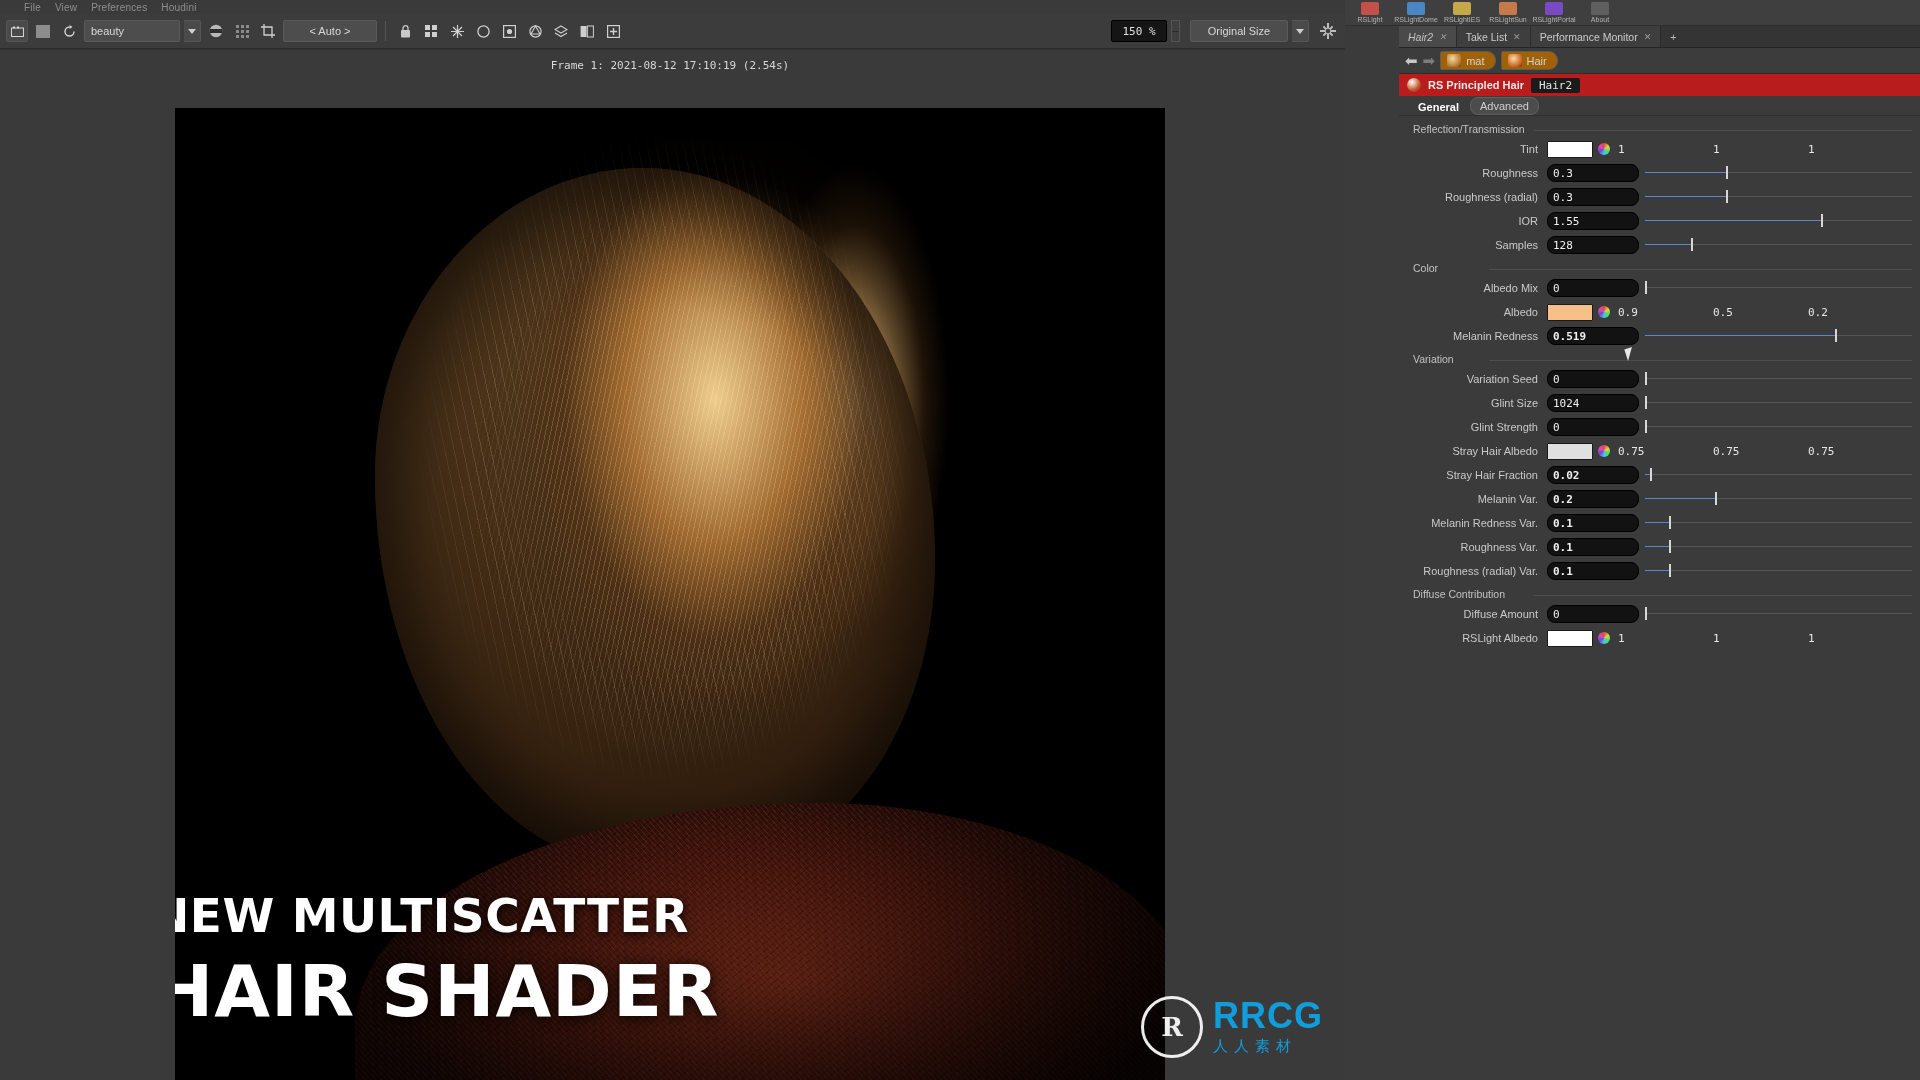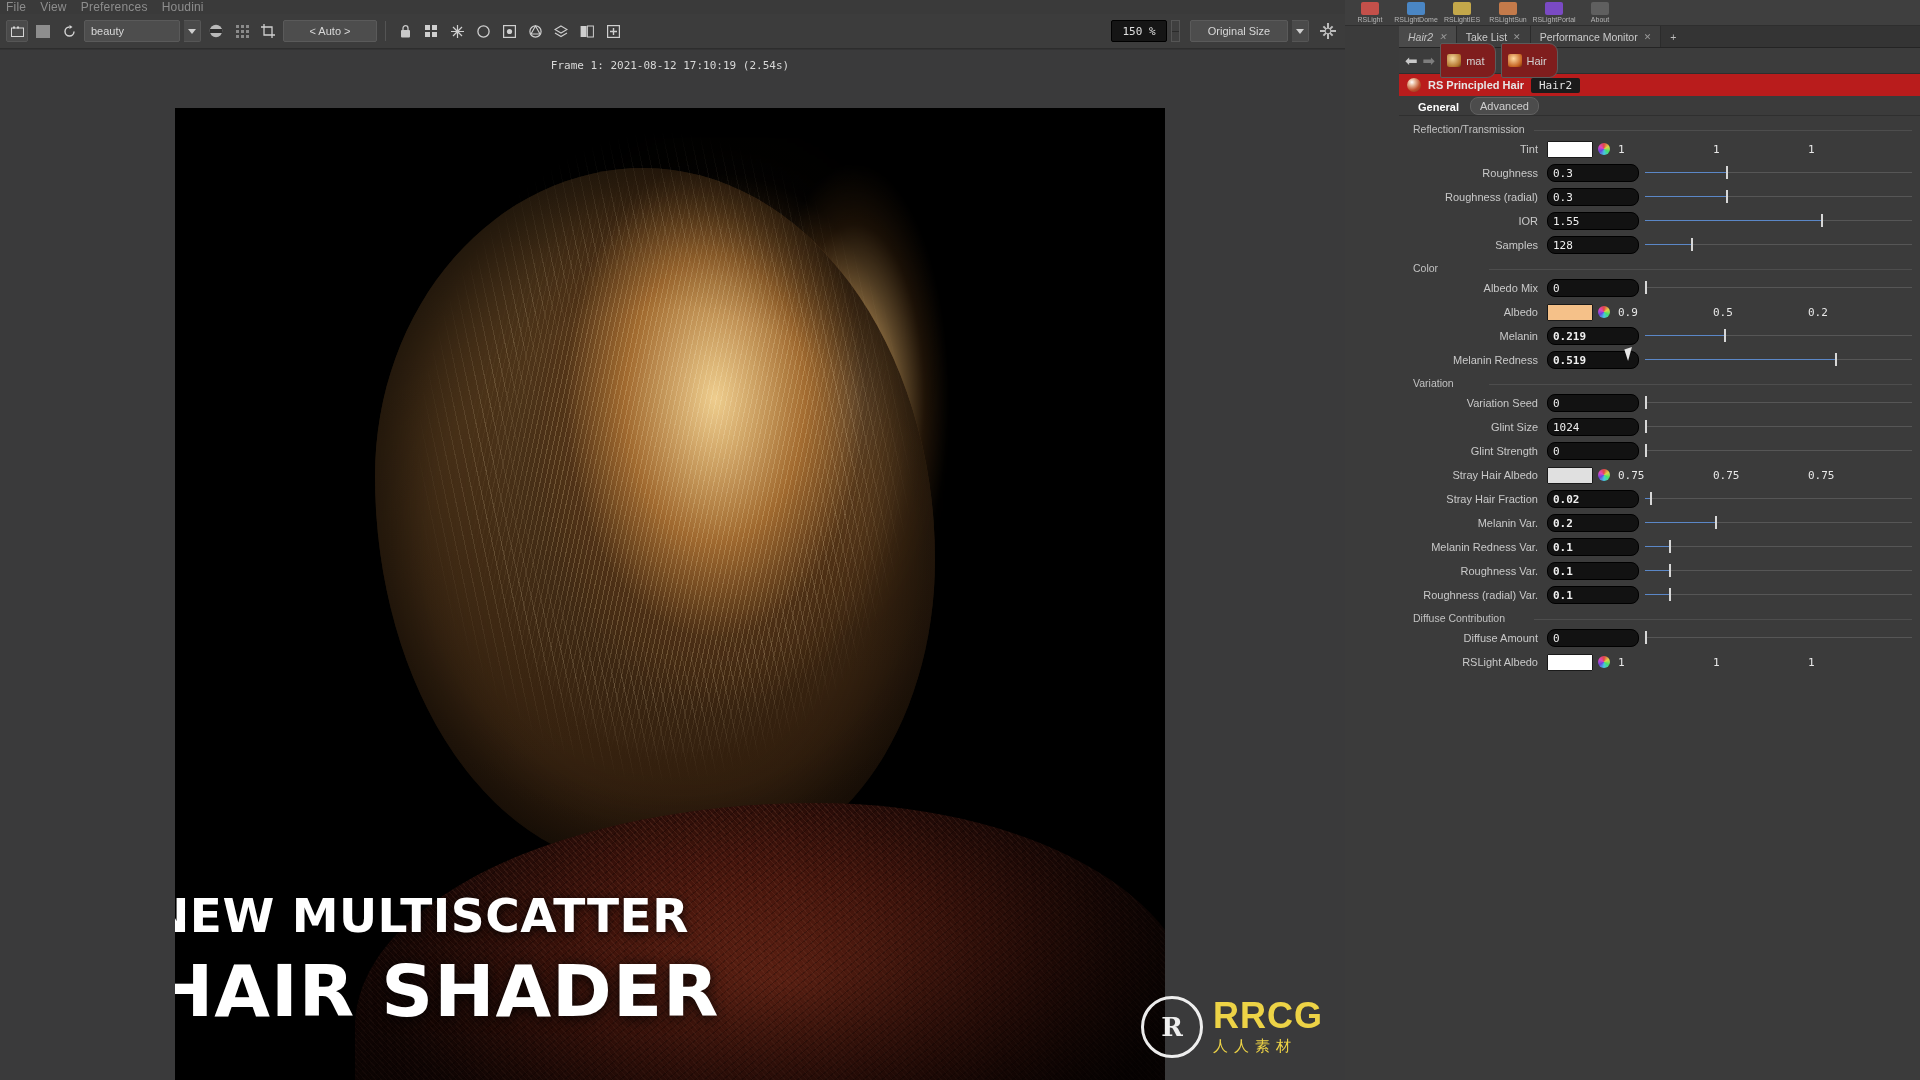--- a/index.html
+++ b/index.html
@@ -3,21 +3,21 @@
 <meta charset="utf-8">
 <style>
   * { box-sizing: border-box; margin:0; padding:0; }
   html,body { width:1920px; height:1080px; overflow:hidden; background:#2b2b2b;
     font-family:"Liberation Sans", sans-serif; color:#d2d2d2; }
   #root { position:relative; width:1920px; height:1080px; }
 
   
   .renderview { position:absolute; left:0; top:0; width:1345px; height:1080px; background:#333334; }
   .rv-menubar { height:14px; background:#3a3a3a; display:flex; align-items:center;
-    padding-left:6px; gap:14px; font-size:12px; color:#8d8d8d; }
+    padding-left:24px; gap:14px; font-size:10px; color:#8d8d8d; }
   .rv-menubar span { letter-spacing:.2px; }
   .rv-toolbar { position:absolute; left:0; top:14px; width:1345px; height:35px;
     background:#3c3c3c; display:flex; align-items:center; padding:0 6px; gap:4px;
     border-bottom:1px solid #2d2d2d; }
   .tbtn { width:22px; height:22px; border-radius:2px; background:#4a4a4a;
     border:1px solid #565656; display:flex; align-items:center; justify-content:center;
     color:#cfcfcf; font-size:11px; }
   .tbtn.flat { background:transparent; border:1px solid transparent; }
   .combo { height:22px; min-width:110px; background:#4d4d4d; border:1px solid #5a5a5a;
     border-radius:2px; display:flex; align-items:center; padding:0 6px; font-size:11px;
@@ -73,21 +73,21 @@
     color:#fff; letter-spacing:.5px; font-family:"DejaVu Sans", sans-serif; text-shadow:0 2px 10px rgba(0,0,0,.9); }
   .ov-line2 { position:absolute; left:-22px; bottom:60px; font-size:72px; font-weight:bold;
     color:#fff; letter-spacing:1px; font-family:"DejaVu Sans", sans-serif; text-shadow:0 2px 14px rgba(0,0,0,.9); }
 
   
   .watermark { position:absolute; right:22px; bottom:22px; display:flex; align-items:center;
     gap:10px; opacity:.92; }
   .wm-ring { width:62px; height:62px; border-radius:50%; border:3px solid #fff;
     display:flex; align-items:center; justify-content:center; color:#fff; font-size:26px;
     font-weight:bold; font-family:"DejaVu Serif", serif; }
-  .wm-text { color:#fde047; }
+  .wm-text { color:#0ea5e9; }
   .wm-main { font-size:36px; font-weight:bold; letter-spacing:1px; line-height:1; }
   .wm-sub { font-size:15px; letter-spacing:6px; margin-top:3px; }
 
   
   .rightpanel { position:absolute; left:1345px; top:0; width:575px; height:1080px;
     background:#3b3b3b; }
 
   .shelf { position:relative; height:26px; background:#3f3f3f; border-bottom:1px solid #2e2e2e;
     display:flex; align-items:flex-end; padding-left:2px; }
   .shelf-item { width:46px; text-align:center; font-size:7px; color:#b4b4b4; padding-bottom:2px; }
@@ -99,22 +99,22 @@
     background:#3e3e3e; border-right:1px solid #2b2b2b; color:#cbcbcb; }
   .tab.active { background:#4a4a4a; color:#fff; }
   .tab.italic { font-style:italic; color:#c4c4c4; }
   .tab .x { font-size:9px; color:#9a9a9a; }
   .tab.plus { padding:0 9px; color:#bdbdbd; background:#343434; border-right:none; }
 
   .pathbar { height:26px; background:#3c3c3c; display:flex; align-items:center; gap:5px;
     padding:0 6px; border-bottom:1px solid #2e2e2e; }
   .arrowbtn { font-size:15px; color:#c8c8c8; }
   .arrowbtn.dim { color:#7d7d7d; }
-  .crumb { display:flex; align-items:center; gap:5px; height:35px; padding:0 10px 0 6px;
-    background:#7f1d1d; border:1px solid #5b5b5b; border-radius:2px 9px 9px 2px; font-size:11px; }
+  .crumb { display:flex; align-items:center; gap:5px; height:19px; padding:0 10px 0 6px;
+    background:#a16207; border:1px solid #5b5b5b; border-radius:2px 9px 9px 2px; font-size:11px; }
   .crumb .ic { width:14px; height:13px; border-radius:2px; }
 
   .nodehdr { height:22px; display:flex; align-items:center; gap:7px; padding:0 8px;
     background:#b91c1c; }
   .nodehdr .sphere { width:14px; height:14px; border-radius:50%;
     background:radial-gradient(circle at 35% 30%, #fff 0%, #e7b99a 25%, #c0502d 60%, #7a2f1a 100%); }
   .nodehdr .t1 { font-size:11px; font-weight:bold; color:#e6e6e6; }
   .nodehdr .t2 { font-size:11px; background:#1b1b1b; padding:1px 8px; border-radius:2px;
     font-family:"DejaVu Sans Mono", monospace; color:#e3e3e3; }
 
@@ -471,29 +471,20 @@
           </div>
           <div class="row">
             <div class="lbl">Albedo</div>
             <div class="swatch" style="background: rgb(245, 193, 137);"></div>
             <div class="colorwheel"></div>
             <div class="rgbnum">0.9</div>
             <div class="rgbnum">0.5</div>
             <div class="rgbnum">0.2</div>
           </div>
           <div class="row">
-            <div class="lbl">Melanin</div>
-            <div class="valbox bold">0.219</div>
-            <div class="slider">
-              <div class="track"></div>
-              <div class="fill" style="width:28.999999999999996%"></div>
-              <div class="handle" style="left:28.999999999999996%"></div>
-            </div>
-          </div>
-          <div class="row">
             <div class="lbl">Melanin Redness</div>
             <div class="valbox bold">0.519</div>
             <div class="slider">
               <div class="track"></div>
               <div class="fill" style="width:70%"></div>
               <div class="handle" style="left:70%"></div>
             </div>
           </div>
           <div class="group-title">Variation</div>
           <div class="row">

